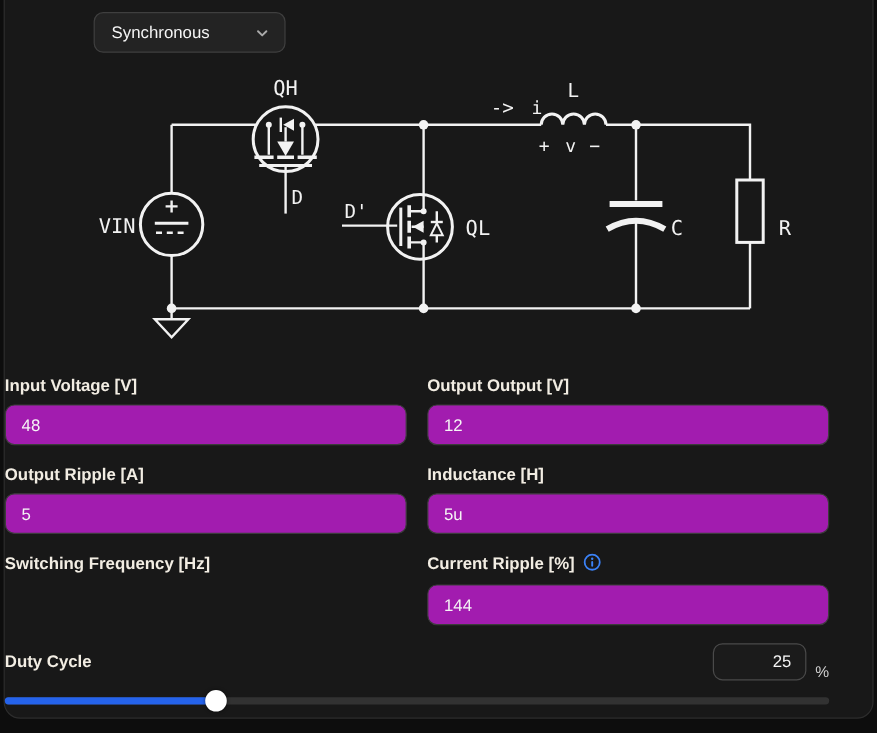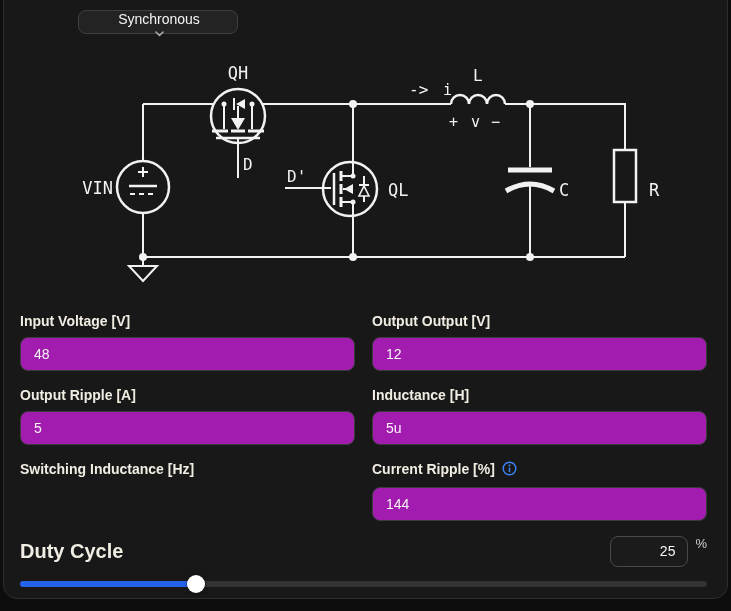--- a/index.html
+++ b/index.html
@@ -2,40 +2,40 @@
 <html><head>
 <meta charset="utf-8">
 <style>
   html,body{margin:0;padding:0;background:#0d0d0d;}
   *{box-sizing:border-box;}
   #app{position:relative;width:731px;height:611px;background:#0d0d0d;overflow:hidden;
        font-family:"Liberation Sans","DejaVu Sans",sans-serif;color:#f2ede3;}
   .card{position:absolute;left:3px;right:3px;top:-16px;height:615px;background:#181818;
         border:1px solid #2d2d2d;border-radius:14px;}
   
-  .dropdown{position:absolute;left:78px;top:10px;width:160px;height:24px;background:#232323;
+  .dropdown{position:absolute;left:78px;top:10px;width:160px;height:34px;background:#232323;
             border:1px solid #3f3f3f;border-radius:8px;display:flex;align-items:center;
-            padding:0 12px 0 14px;cursor:pointer;flex-direction:column;}
+            padding:0 12px 0 14px;cursor:pointer;}
   .dropdown .dd-label{font-size:14px;color:#f5f5f5;flex:1;}
   .dropdown svg{flex:0 0 auto;}
   
   .circuit{position:absolute;left:0;top:0;}
   .circuit text{font-family:"DejaVu Sans Mono","Liberation Mono",monospace;fill:#f2f2f2;}
   
-  .form{position:absolute;left:20px;top:312px;width:687px;}
+  .form{position:absolute;left:4px;top:312px;width:687px;}
   .frow{display:grid;grid-template-columns:335px 335px;column-gap:17px;margin-bottom:15px;}
   .fg label{display:block;font-size:14px;font-weight:600;line-height:18px;margin-bottom:7px;color:#f2ede3;}
   .fg input{width:100%;height:34px;background:#a21caf;border:1px solid #3c3c3c;border-radius:8px;
             color:#f5f5f5;font-size:14px;padding:0 13px;outline:none;
             font-family:"Liberation Sans","DejaVu Sans",sans-serif;}
   .info-icon{display:inline-block;vertical-align:-2px;margin-left:7px;cursor:pointer;}
   
   .duty-head{display:flex;align-items:center;height:30px;margin-top:0;}
-  .duty-label{font-size:20px;font-weight:600;color:#f2ede3;text-align:center;}
-  .duty-right{margin-left:auto;display:flex;align-items:flex-start;gap:7px;}
+  .duty-label{font-size:14px;font-weight:600;color:#f2ede3;text-align:center;}
+  .duty-right{margin-left:auto;display:flex;align-items:flex-end;gap:7px;}
   .duty-value{width:78px;height:31px;background:#1b1b1b;border:1px solid #4a4a4a;border-radius:8px;
               color:#f5f5f5;font-size:14px;text-align:right;padding:0 12px;outline:none;
               font-family:"Liberation Sans","DejaVu Sans",sans-serif;}
   .duty-unit{font-size:13px;color:#cfcfcf;}
   .slider{position:relative;height:18px;margin-top:9px;cursor:pointer;}
   .slider .track{position:absolute;left:0;right:0;top:6px;height:6px;border-radius:3px;background:#323232;}
   .slider .fill{position:absolute;left:0;top:6px;height:6px;border-radius:3px;background:#2563eb;}
   .slider .thumb{position:absolute;top:0;width:18px;height:18px;border-radius:50%;background:#ffffff;
                  box-shadow:0 0 3px rgba(0,0,0,.6);}
 </style>
@@ -156,21 +156,21 @@
         <label>Output Ripple [A]</label>
         <input type="text" value="5" style="">
       </div>
       <div class="fg">
         <label>Inductance [H]</label>
         <input type="text" value="5u" style="">
       </div>
     </div>
     <div class="frow">
       <div class="fg">
-        <label>Switching Inductance [Hz]</label>
+        <label>Switching Frequency [Hz]</label>
       </div>
       <div class="fg">
         <label><span>Current Ripple [%]</span><span class="info-icon"><svg width="15" height="15" viewBox="0 0 15 15">
               <circle cx="7.5" cy="7.5" r="6.3" fill="none" stroke="#3b82f6" stroke-width="1.5"></circle>
               <circle cx="7.5" cy="4.6" r="1" fill="#3b82f6"></circle>
               <rect x="6.7" y="6.6" width="1.6" height="4.6" rx="0.8" fill="#3b82f6"></rect>
             </svg></span></label>
         <input type="text" value="144" style="">
       </div>
     </div>

